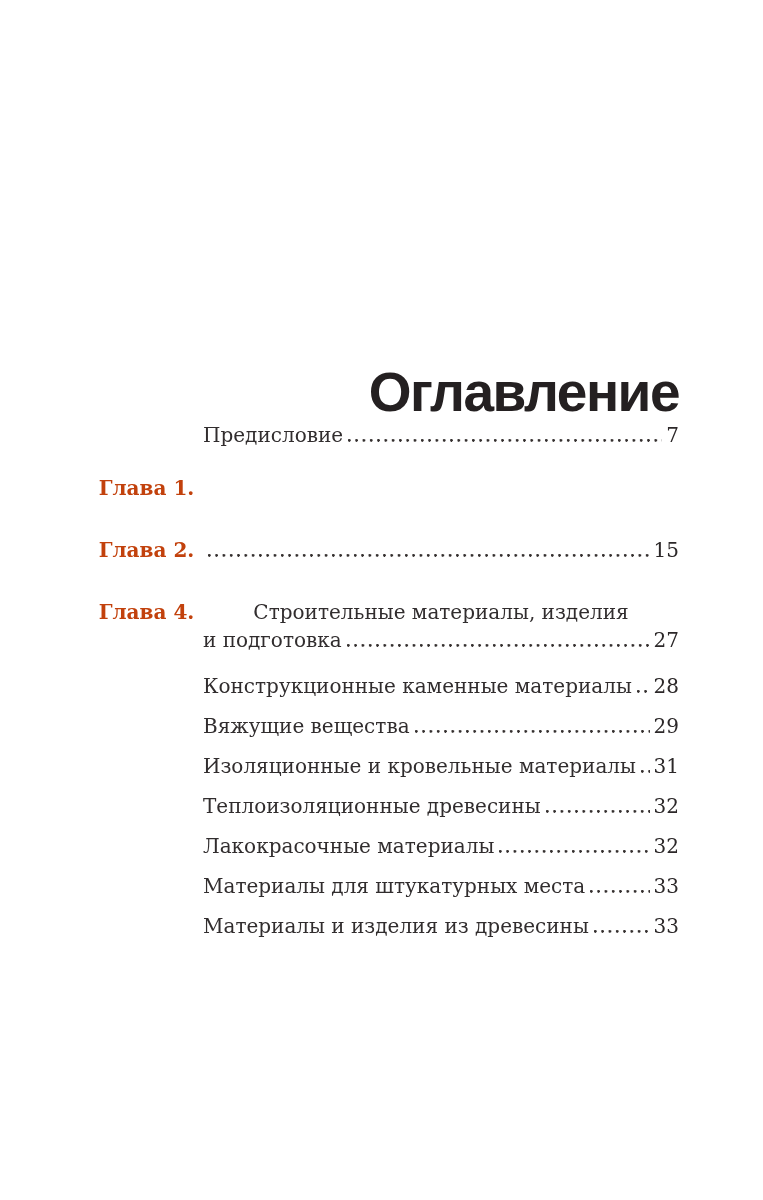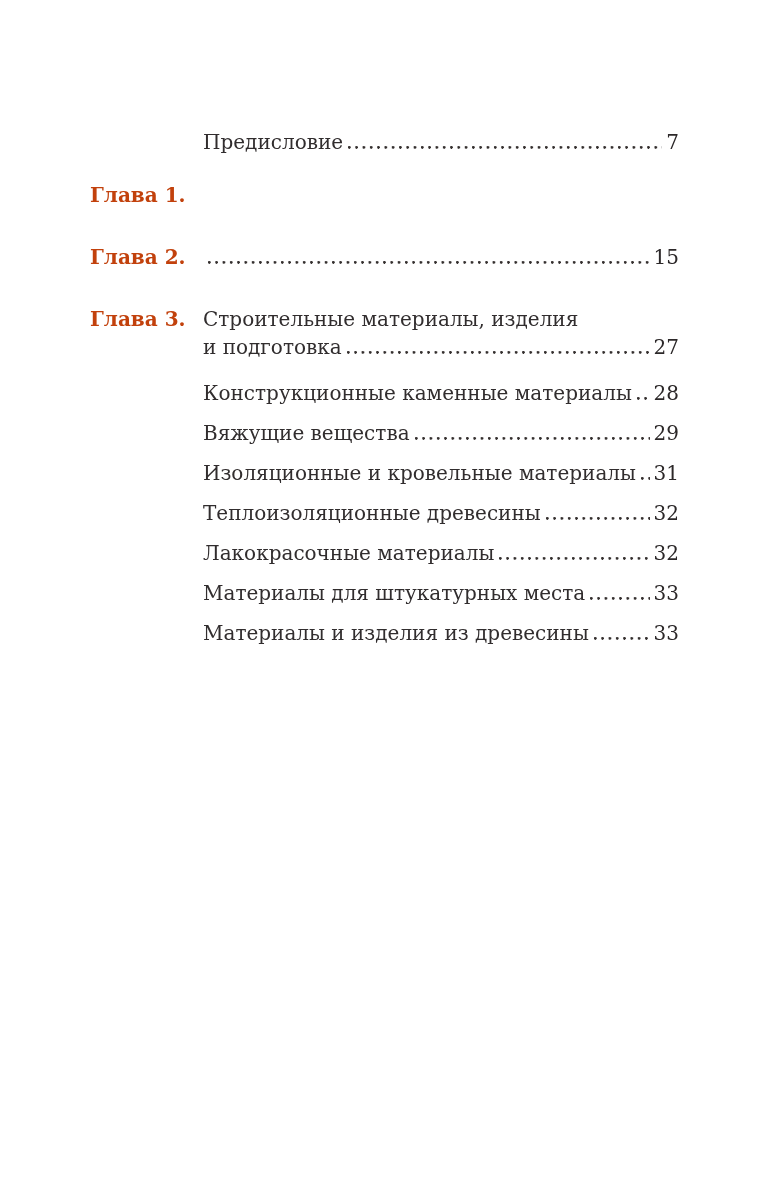--- a/index.html
+++ b/index.html
@@ -24,21 +24,21 @@
     padding-top: 364px;
     font-family: "Liberation Sans", "DejaVu Sans", sans-serif;
     font-weight: 700;
     font-size: 55px;
     line-height: 57px;
     letter-spacing: -1.5px;
     text-align: right;
     color: #242021;
   }
   .toc {
-    margin-top: 128px;
+    text-align: center;
   }
   .toc-entry {
     display: flex;
     align-items: flex-start;
     font-size: 20px;
     line-height: 28px;
   }
   .toc-entry.chapter { margin-top: 34px; }
   .toc-entry.front + .toc-entry.chapter { margin-top: 25px; }
   .toc-entry.sub { margin-top: 12px; }
@@ -74,20 +74,21 @@
     flex: 0 0 auto;
     margin-left: 2px;
     color: #2c2829;
   }
 </style>
 </head>
 <body>
 
 <div class="page">
   <div class="content">
+    <h1 class="page-title">Оглавление</h1>
 
     <div class="toc">
         <div class="toc-entry front">
     <div class="toc-label"></div>
     <div class="toc-body">
       <div class="toc-line-last">
         <span class="toc-title">Предисловие</span>
         <span class="leader"></span>
         <span class="toc-page">7</span>
       </div>
@@ -99,21 +100,21 @@
         <div class="toc-entry chapter">
     <div class="toc-label">Глава 2.</div>
     <div class="toc-body">
       <div class="toc-line-last">
         <span class="leader"></span>
         <span class="toc-page">15</span>
       </div>
     </div>
   </div>
         <div class="toc-entry chapter">
-    <div class="toc-label">Глава 3.</div>
+    <div class="toc-label">Глава 4.</div>
     <div class="toc-body">
       <div class="toc-line">Строительные материалы, изделия</div>
             <div class="toc-line-last">
         <span class="toc-title">и подготовка</span>
         <span class="leader"></span>
         <span class="toc-page">27</span>
       </div>
     </div>
   </div>
         <div class="toc-entry sub">

